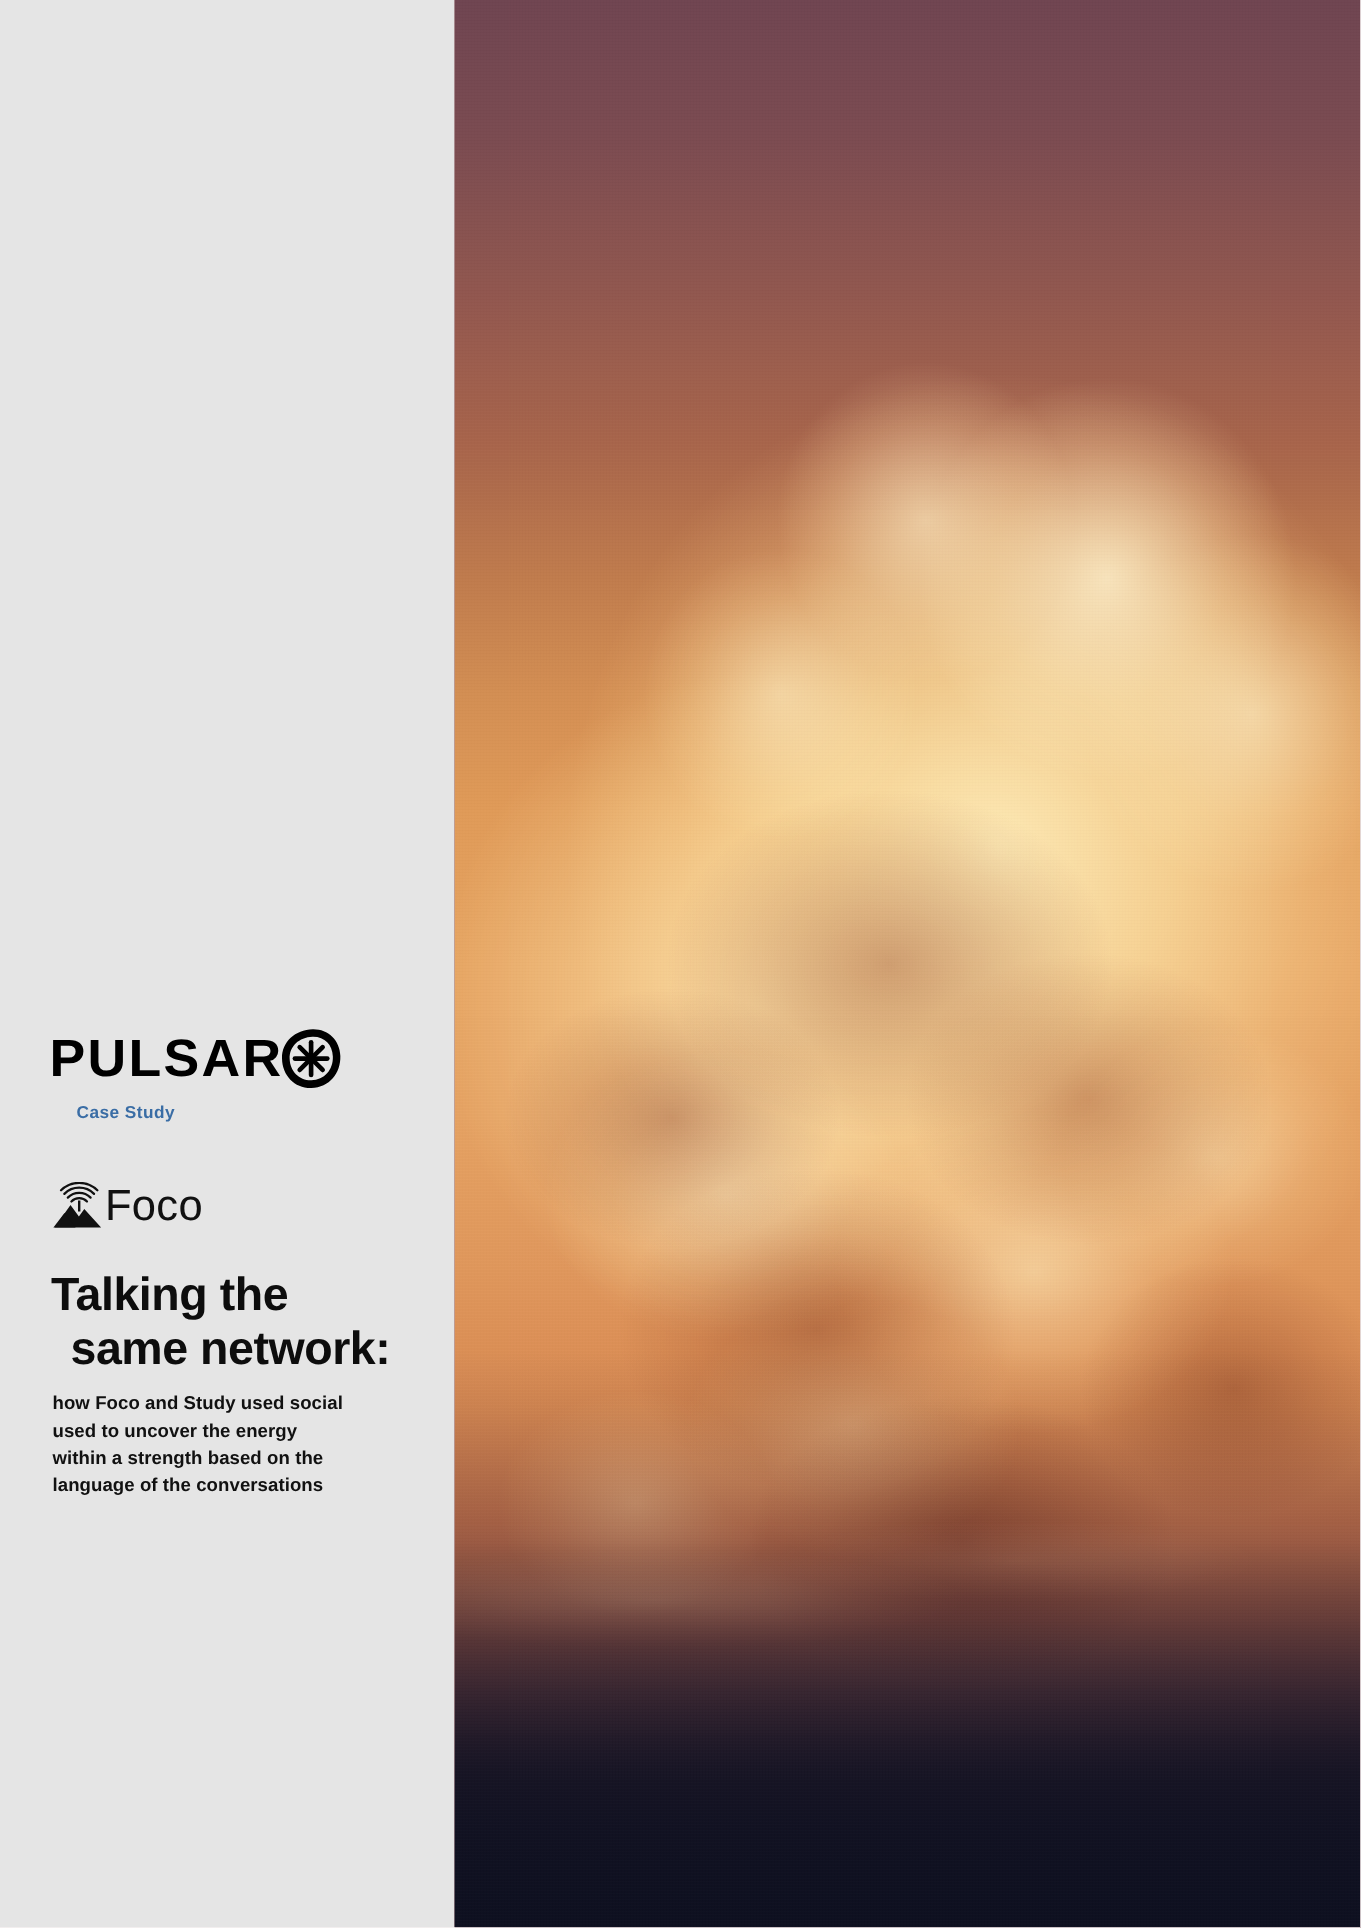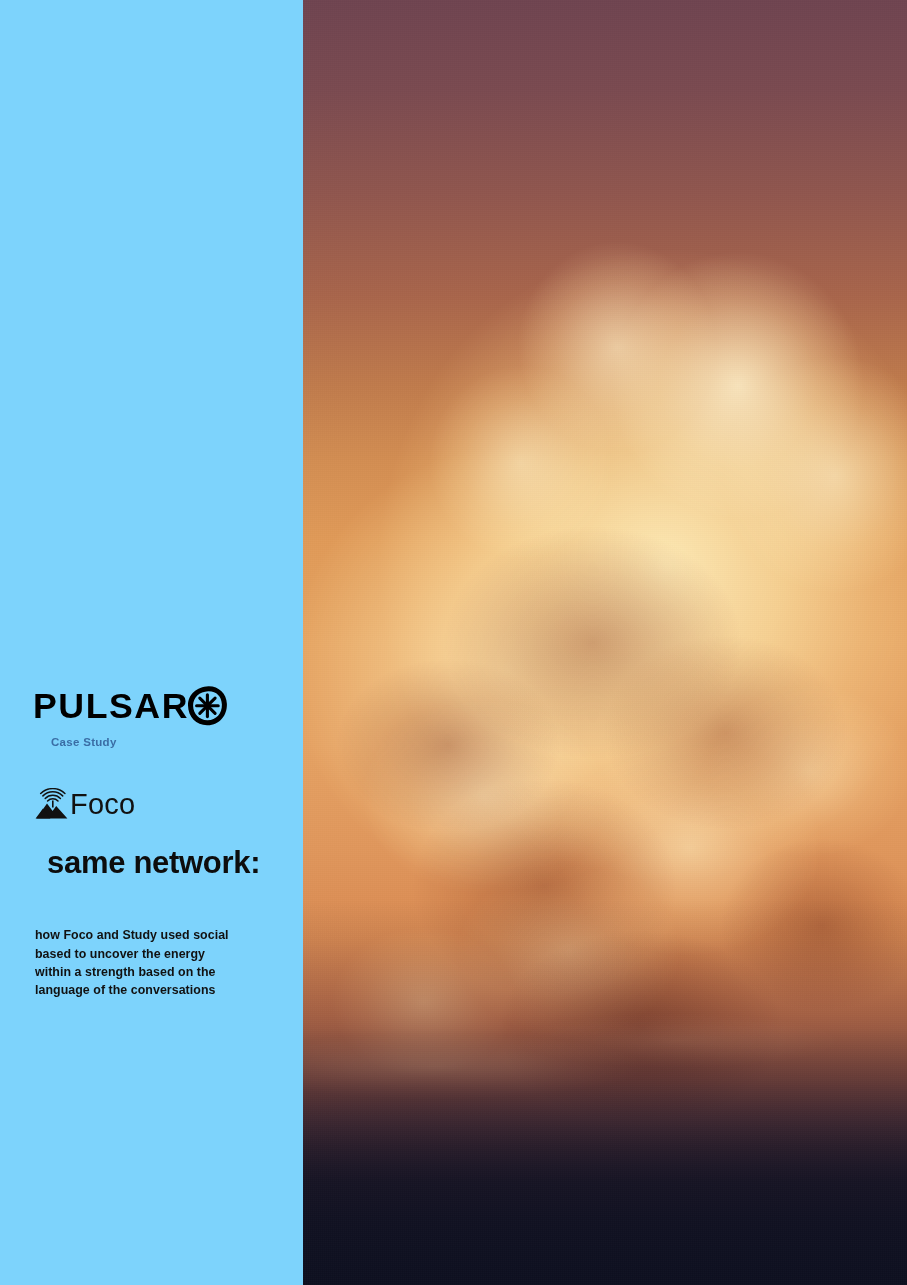--- a/index.html
+++ b/index.html
@@ -19,21 +19,21 @@
     background: #ffffff;
   }
 
   
   .left-panel {
     position: absolute;
     left: 0;
     top: 0;
     width: 303px;
     height: 1285px;
-    background: #7dd3fc;
+    background: #e5e5e5;
   }
 
   .content-block {
     position: absolute;
     left: 33px;
     top: 686px;
     width: 262px;
   }
 
   
@@ -324,26 +324,27 @@
 
           <line x1="17.8" y1="12.4" x2="17.8" y2="19.6" stroke="#111111" stroke-width="1.6"></line>
 
           <path d="M1.4 30.4 L12.0 15.4 L17.6 23.0 L21.2 18.0 L32.4 30.4 Z" fill="#111111"></path>
           <path d="M0.6 30.4 L8.0 20.6 L15.4 30.4 Z" fill="#111111"></path>
         </svg>
         <span class="foco-wordmark">Foco</span>
       </div>
 
       <h1 class="headline">
+        <span class="headline-line">Talking the</span>
         <span class="headline-line indent">same network:</span>
       </h1>
 
       <p class="subtitle">
         <span class="subtitle-line">how Foco and Study used social</span>
-        <span class="subtitle-line">based to uncover the energy</span>
+        <span class="subtitle-line">used to uncover the energy</span>
         <span class="subtitle-line">within a strength based on the</span>
         <span class="subtitle-line">language of the conversations</span>
       </p>
 
     </div>
   </div>
 
   <div class="photo-panel">
     <div class="photo-layer sky-base"></div>
     <div class="photo-layer glow-main"></div>

